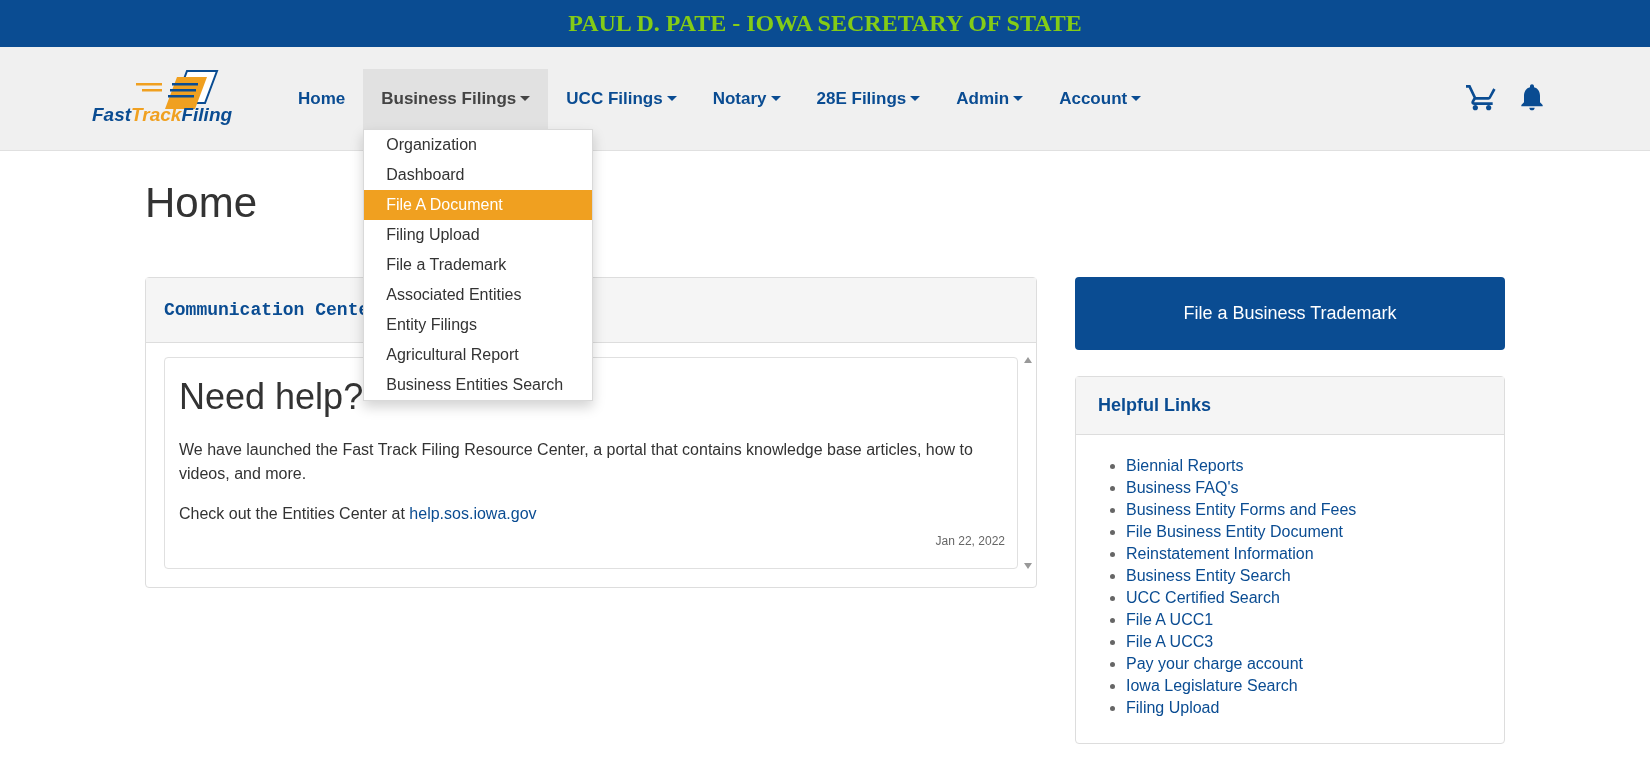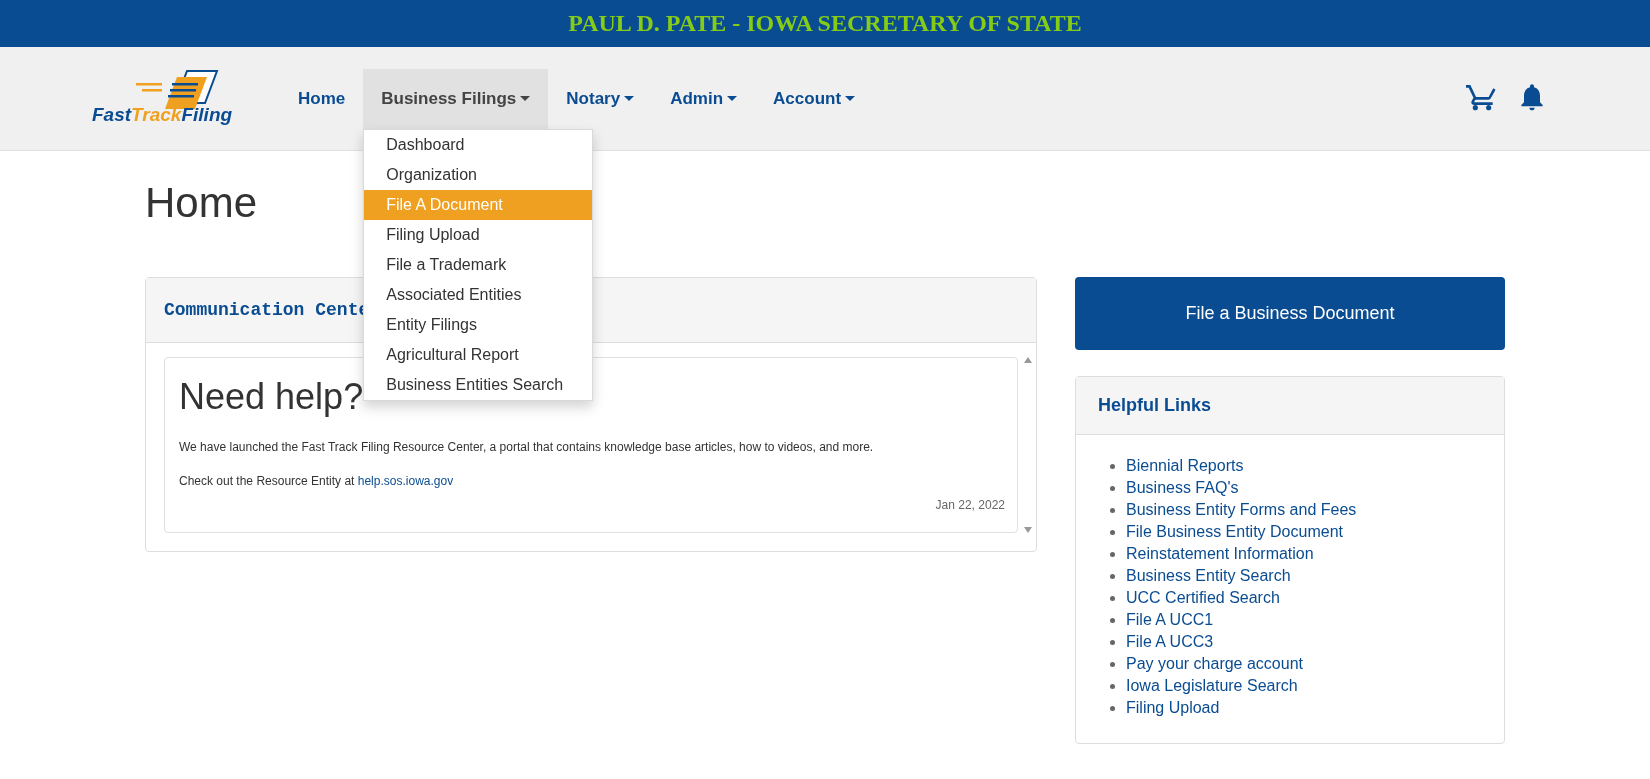--- a/index.html
+++ b/index.html
@@ -21,21 +21,21 @@
     .page-container { max-width: 1360px; margin: 0 auto; padding: 0 0 40px; }
     .page-heading { font-size: 42px; font-weight: 500; color: #333; margin: 28px 0 50px; }
     .page-row { display: flex; gap: 38px; align-items: flex-start; }
     .left-col { flex: 1; }
     .right-col { width: 430px; }
     .panel { border: 1px solid #ddd; border-radius: 4px; background: #fff; }
     .panel-head { background: #f5f5f5; border-bottom: 1px solid #ddd; padding: 22px 18px; color: #0a4c92; font-size: 18px; font-weight: 600; font-family: Liberation Mono, monospace; }
     .panel-body { padding: 14px 18px 18px; position: relative; }
     .inner-box { border: 1px solid #e0e0e0; border-radius: 4px; padding: 18px 14px 26px 14px; position: relative; }
     .inner-box h2 { font-size: 36px; font-weight: 400; margin-bottom: 20px; }
-    .inner-box p { font-size: 12px; line-height: 1.5; margin-bottom: 16px; color: #333; }
+    .inner-box p { font-size: 16px; line-height: 1.5; margin-bottom: 16px; color: #333; }
     .inner-box a { color: #0a4c92; text-decoration: none; }
     .date-stamp { position: absolute; right: 12px; bottom: 20px; font-size: 12px; color: #666; }
     .scroll-hint { position: absolute; top: 14px; right: 4px; bottom: 18px; width: 8px; display: flex; flex-direction: column; justify-content: space-between; pointer-events: none; }
     .scroll-hint span { width: 0; height: 0; border-left: 4px solid transparent; border-right: 4px solid transparent; }
     .scroll-hint .up { border-bottom: 6px solid #999; }
     .scroll-hint .down { border-top: 6px solid #999; }
     .big-btn { display: block; width: 100%; text-align: center; background: #0a4c92; color: #fff; font-size: 18px; padding: 26px 0; border-radius: 4px; margin-bottom: 26px; text-decoration: none; cursor: pointer; }
     .links-panel { border: 1px solid #ddd; border-radius: 4px; }
     .links-panel .head { background: #f5f5f5; border-bottom: 1px solid #ddd; padding: 18px 22px; color: #0a4c92; font-size: 18px; font-weight: 700; }
     .links-panel ul { padding: 22px 20px 22px 50px; }
@@ -65,34 +65,46 @@
   <div class="nav-items">
     <div class="nav-item">
         <a class="nav-link">Home</a>
       </div>
     <div class="nav-item">
       <a class="nav-link open">
           <span>Business Filings</span>
           <span class="caret"></span>
         </a>
       <div class="dropdown-menu">
+        <a class="menu-item">Organization</a>
         <a class="menu-item">Dashboard</a>
-        <a class="menu-item">Organization</a>
         <a class="menu-item active">File A Document</a>
         <a class="menu-item">Filing Upload</a>
         <a class="menu-item">File a Trademark</a>
         <a class="menu-item">Associated Entities</a>
         <a class="menu-item">Entity Filings</a>
         <a class="menu-item">Agricultural Report</a>
         <a class="menu-item">Business Entities Search</a>
       </div>
     </div>
     <div class="nav-item">
         <a class="nav-link">
+          <span>UCC Filings</span>
+          <span class="caret"></span>
+        </a>
+      </div>
+    <div class="nav-item">
+        <a class="nav-link">
           <span>Notary</span>
+          <span class="caret"></span>
+        </a>
+      </div>
+    <div class="nav-item">
+        <a class="nav-link">
+          <span>28E Filings</span>
           <span class="caret"></span>
         </a>
       </div>
     <div class="nav-item">
         <a class="nav-link">
           <span>Admin</span>
           <span class="caret"></span>
         </a>
       </div>
     <div class="nav-item">
@@ -119,32 +131,32 @@
 <div class="page-container">
   <h1 class="page-heading">Home</h1>
   <div class="page-row">
     <div class="left-col">
       <div class="panel">
         <div class="panel-head">Communication Center</div>
         <div class="panel-body">
           <div class="inner-box">
             <h2>Need help?</h2>
             <p>We have launched the Fast Track Filing Resource Center, a portal that contains knowledge base articles, how to videos, and more.</p>
-            <p><span>Check out the Resource Entity at </span><a>help.sos.iowa.gov</a></p>
+            <p><span>Check out the Entities Center at </span><a>help.sos.iowa.gov</a></p>
             <div class="date-stamp">Jan 22, 2022</div>
           </div>
           <div class="scroll-hint">
               <span class="up"></span>
               <span class="down"></span>
             </div>
         </div>
       </div>
     </div>
     <div class="right-col">
-      <a class="big-btn">File a Business Document</a>
+      <a class="big-btn">File a Business Trademark</a>
       <div class="links-panel">
         <div class="head">Helpful Links</div>
         <ul>
           <li><a>Biennial Reports</a></li>
           <li><a>Business FAQ's</a></li>
           <li><a>Business Entity Forms and Fees</a></li>
           <li><a>File Business Entity Document</a></li>
           <li><a>Reinstatement Information</a></li>
           <li><a>Business Entity Search</a></li>
           <li><a>UCC Certified Search</a></li>

